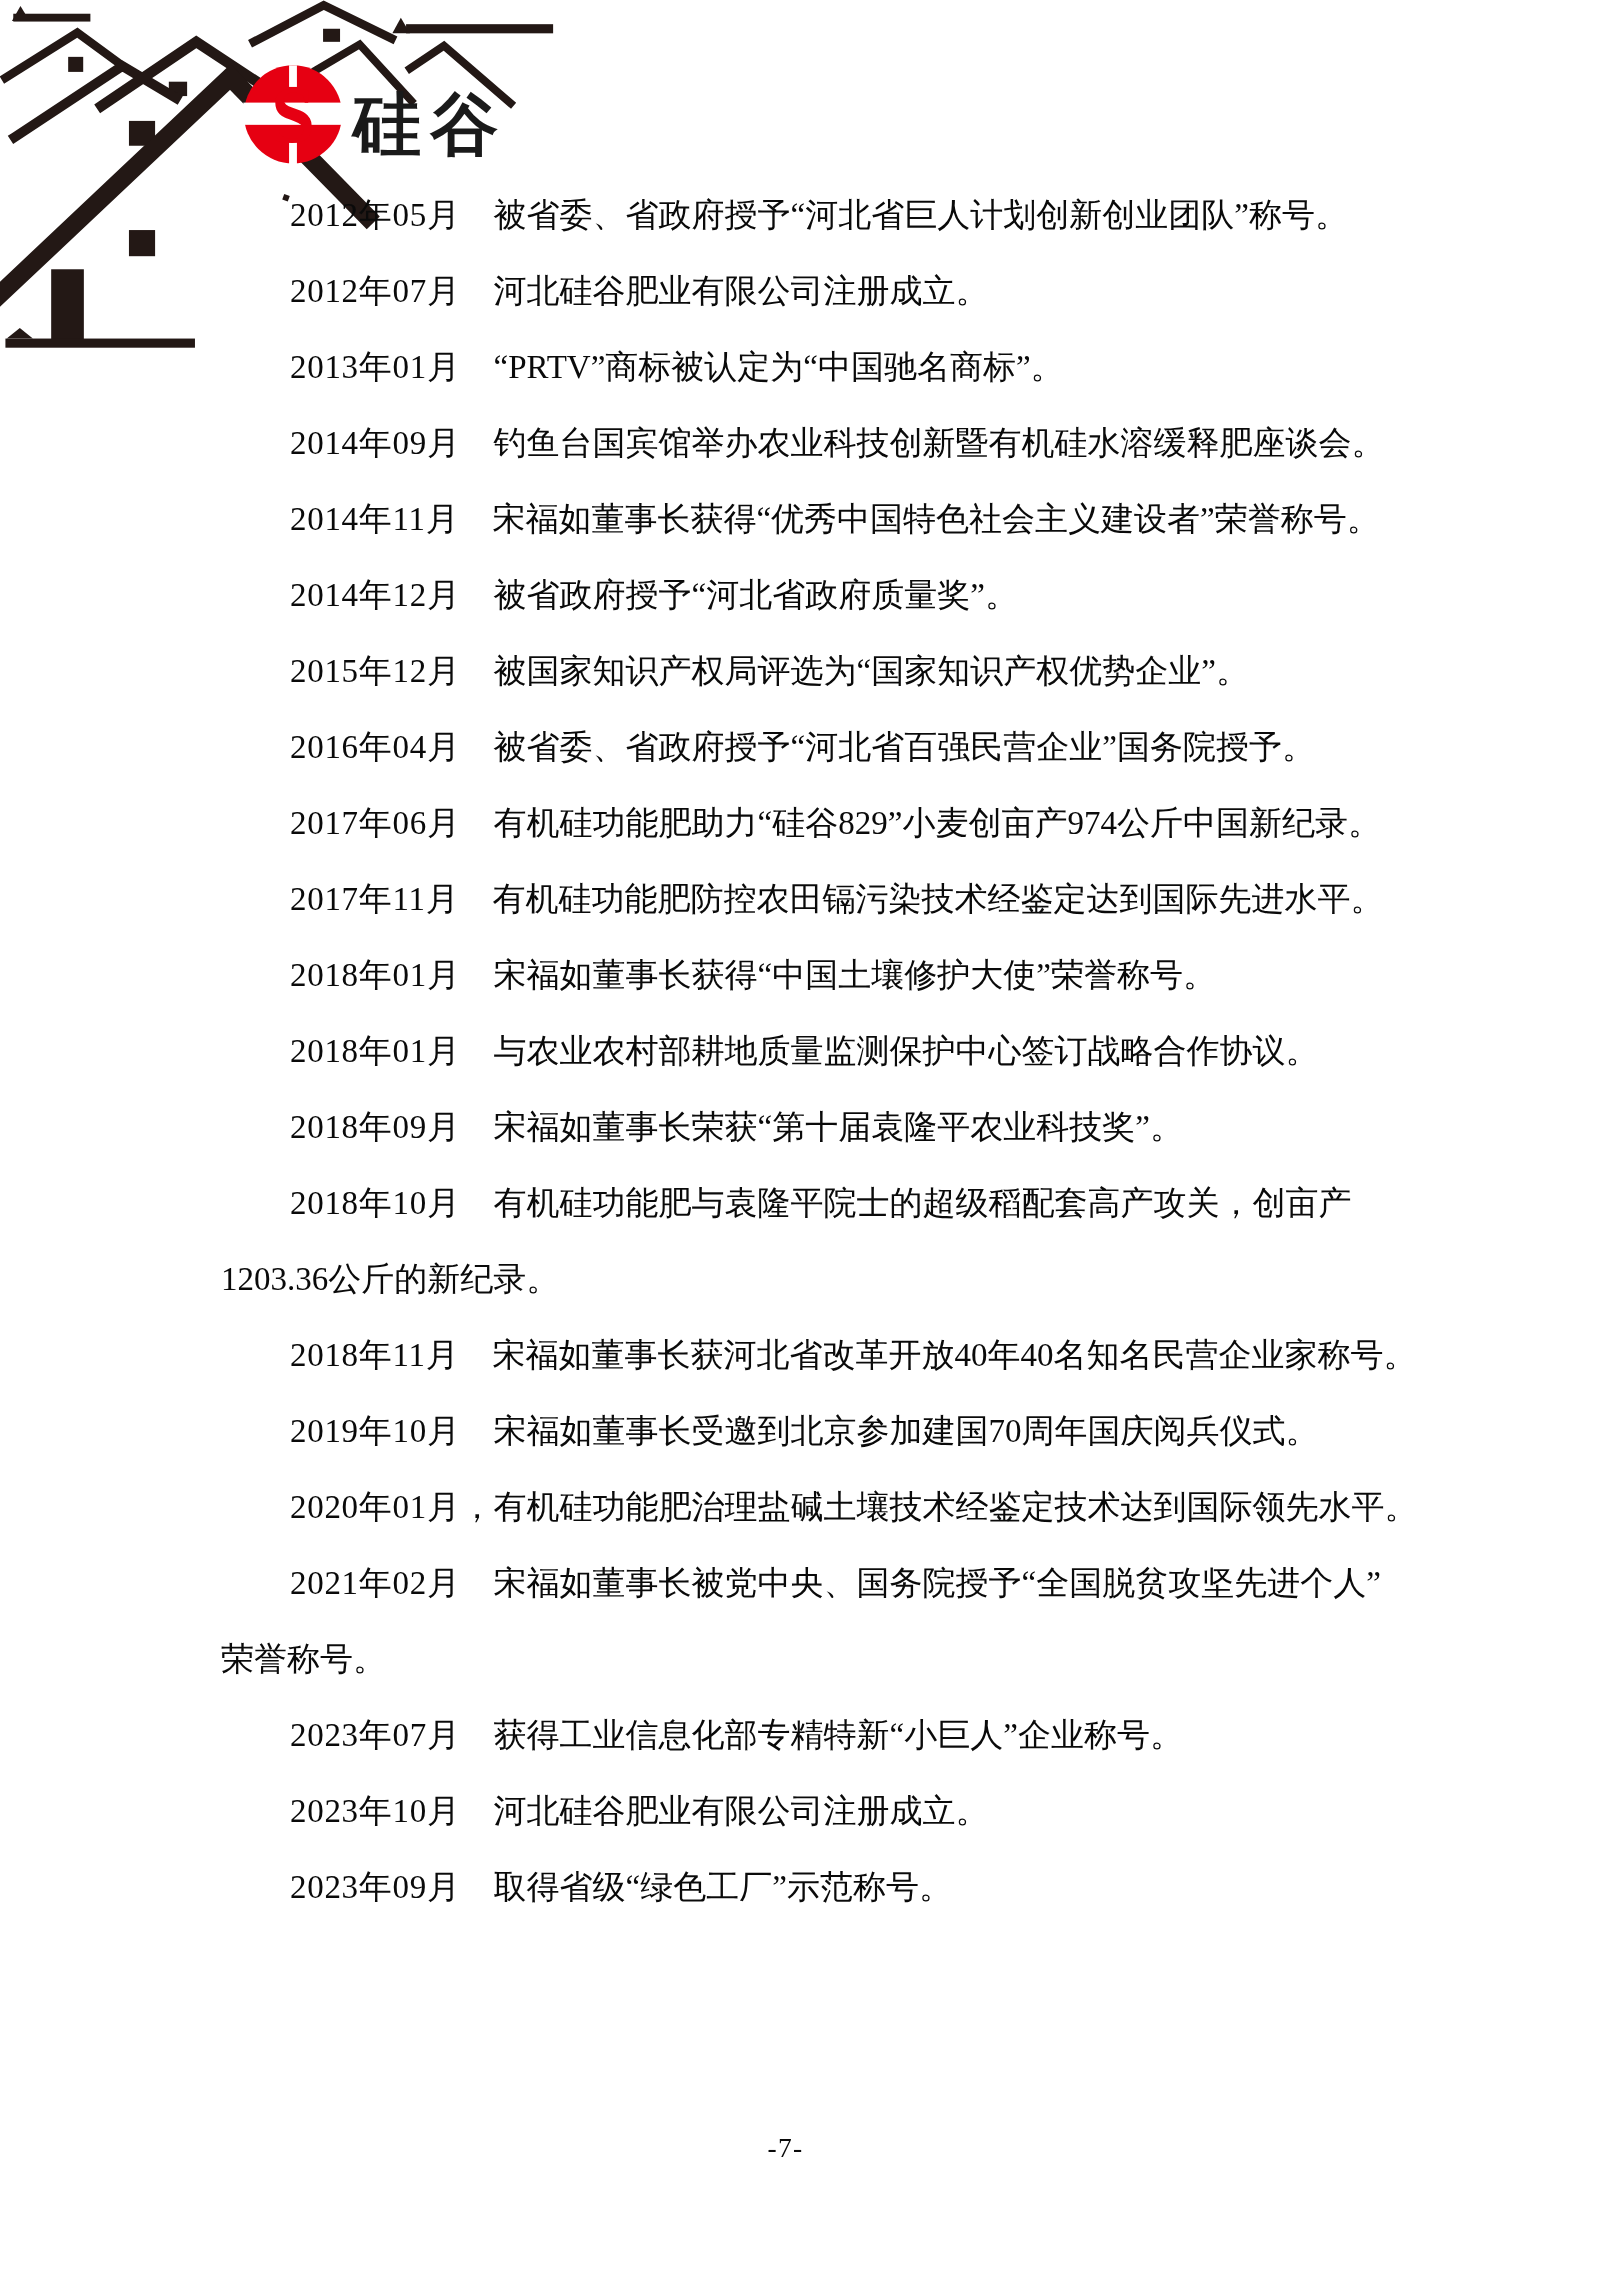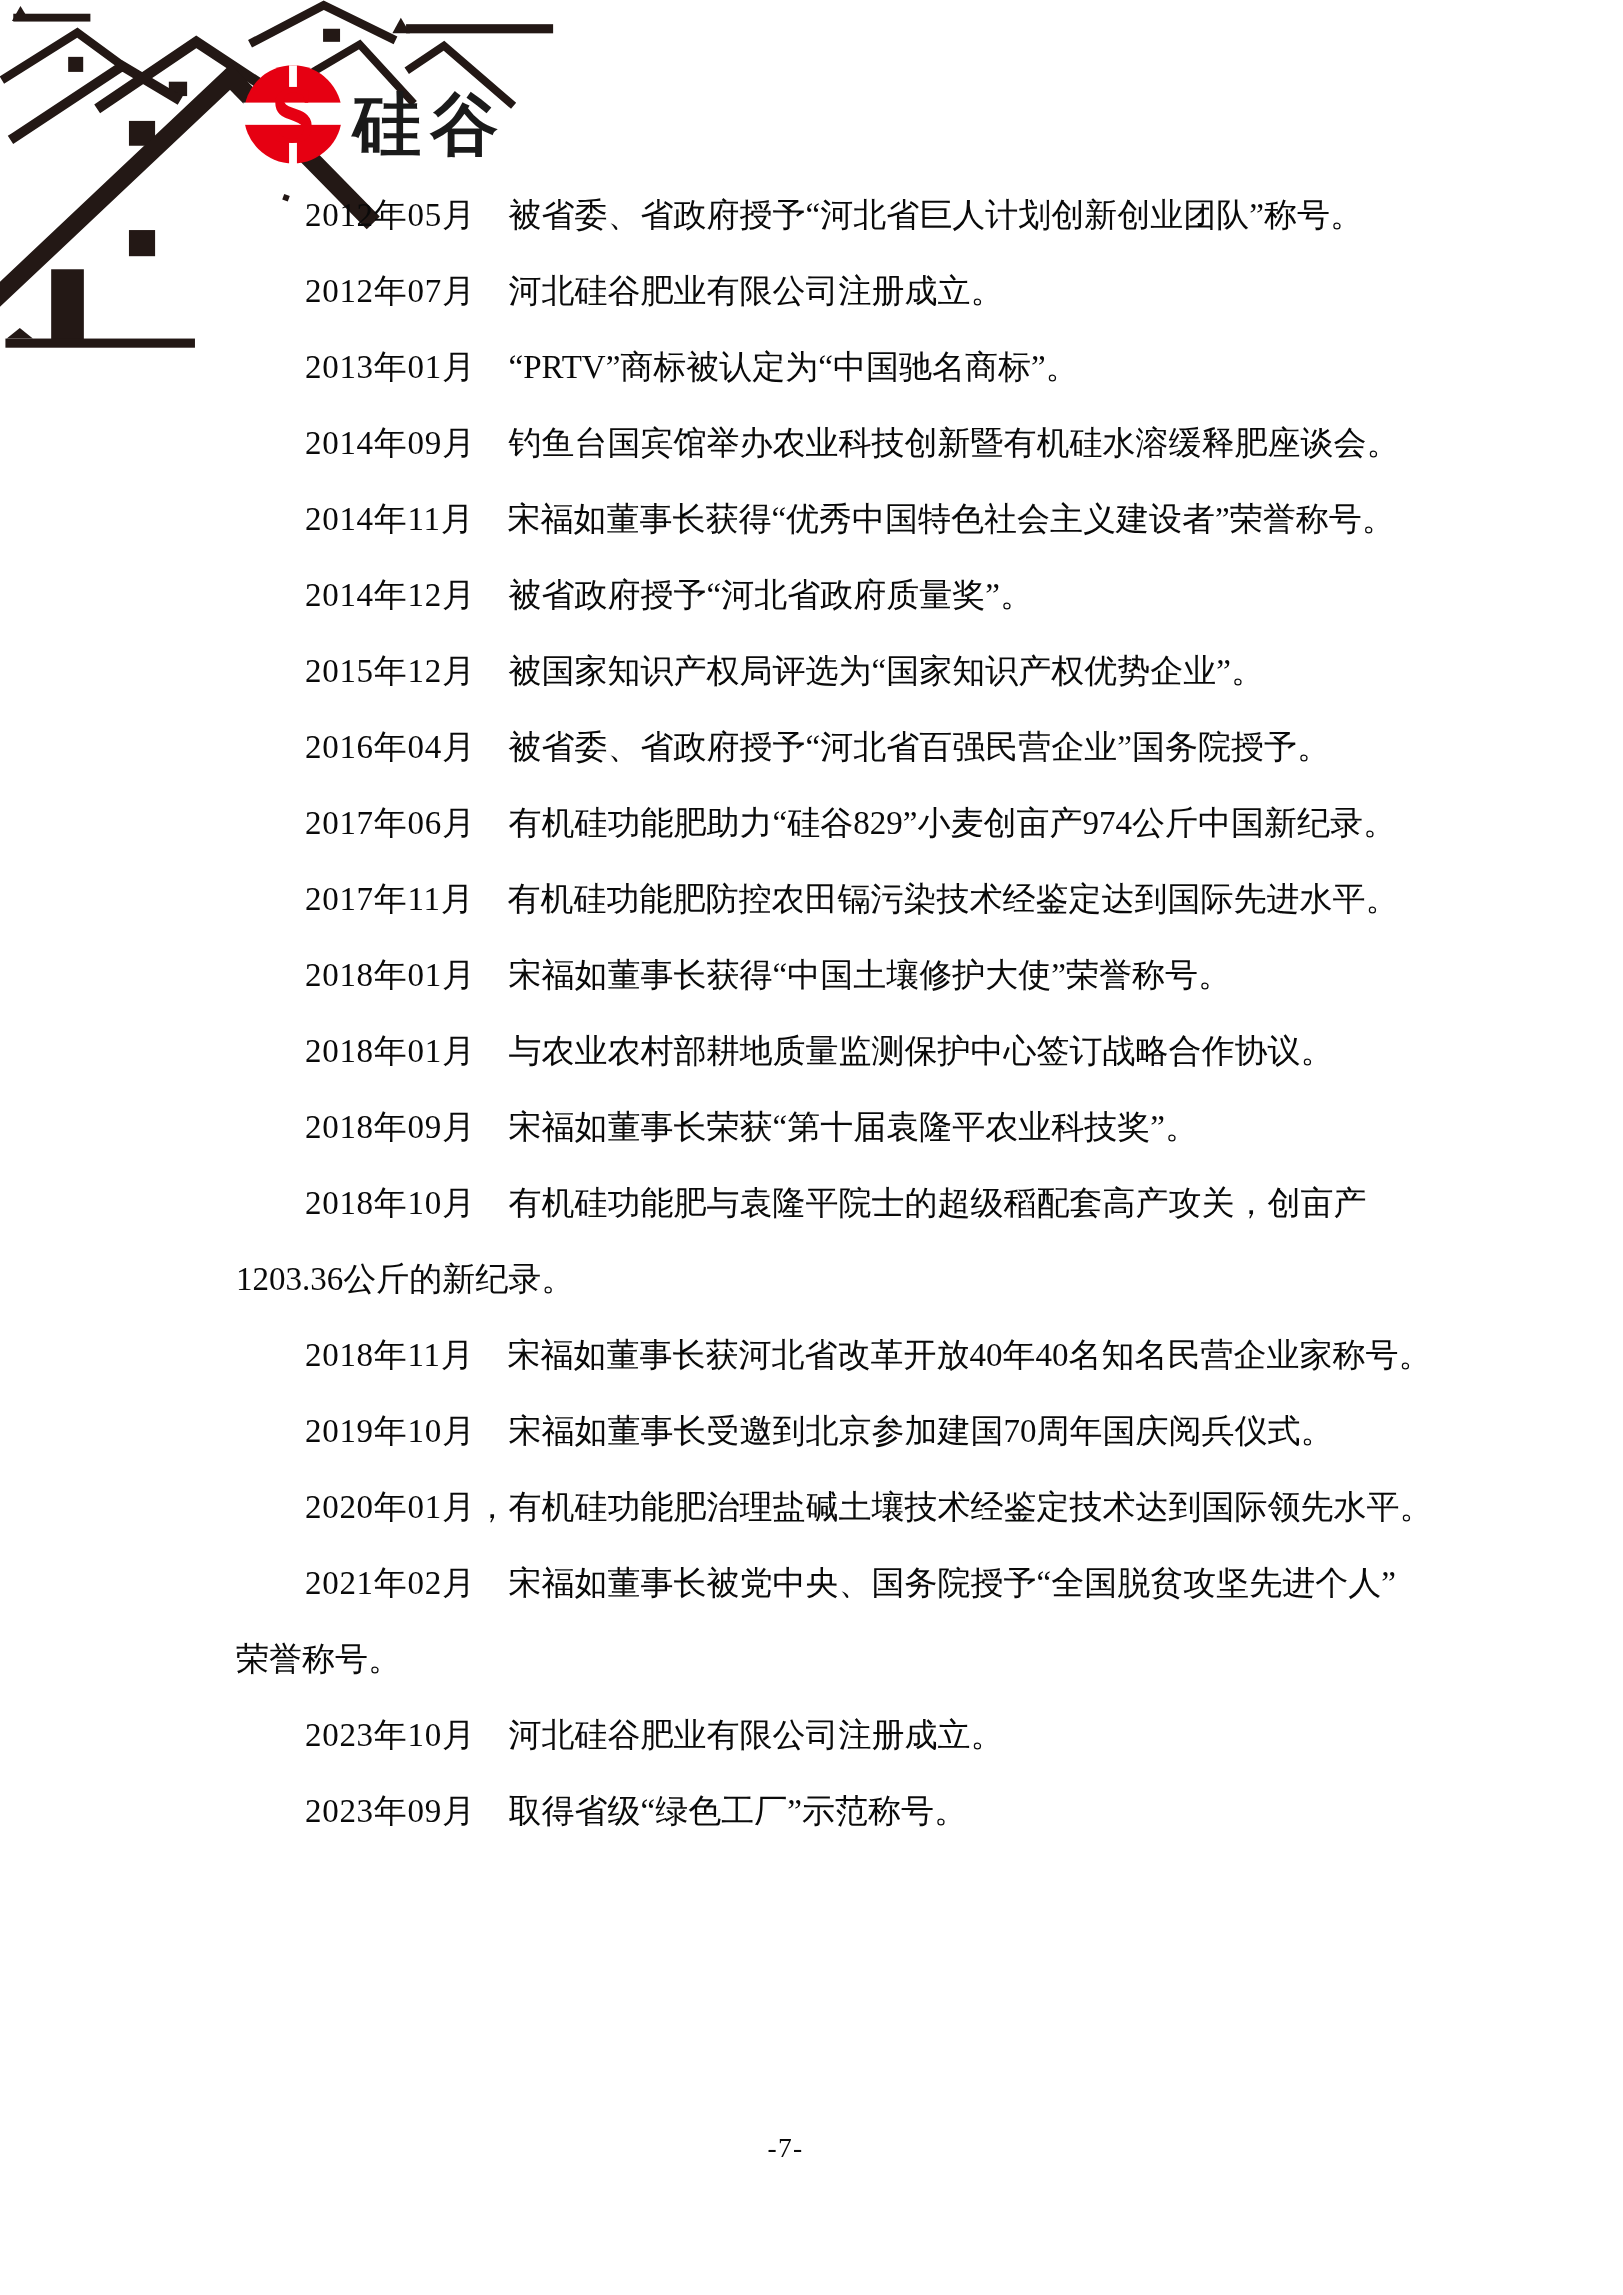--- a/index.html
+++ b/index.html
@@ -7,21 +7,21 @@
     position:relative;
     width:1623px;height:2295px;
     background:#ffffff;
     overflow:hidden;
     font-family:"Liberation Serif","DejaVu Serif",serif;
     color:#0a0a0a;
   }
   .logo{position:absolute;left:0;top:0;width:569px;height:366px;}
   .timeline{
     position:absolute;
-    left:236px;top:177px;width:1171px;
+    left:221px;top:177px;width:1171px;
     font-size:33px;
     line-height:76px;
   }
   .entry{
     margin:0;
     white-space:pre;          
     text-indent:69px;        
   }
   .entry .date{letter-spacing:0.7px;}
   .footer{
@@ -112,20 +112,21 @@
 
     <p class="entry"><span class="date">2018年11月</span><span class="sep">　</span><span class="txt">宋福如董事长获河北省改革开放40年40名知名民营企业家称号。</span></p>
 
     <p class="entry"><span class="date">2019年10月</span><span class="sep">　</span><span class="txt">宋福如董事长受邀到北京参加建国70周年国庆阅兵仪式。</span></p>
 
     <p class="entry"><span class="date">2020年01月</span><span class="sep">，</span><span class="txt">有机硅功能肥治理盐碱土壤技术经鉴定技术达到国际领先水平。</span></p>
 
     <p class="entry"><span class="date">2021年02月</span><span class="sep">　</span><span class="txt">宋福如董事长被党中央、国务院授予“全国脱贫攻坚先进个人”
 荣誉称号。</span></p>
 
+    <p class="entry"><span class="date">2023年07月</span><span class="sep">　</span><span class="txt">获得工业信息化部专精特新“小巨人”企业称号。</span></p>
 
     <p class="entry"><span class="date">2023年10月</span><span class="sep">　</span><span class="txt">河北硅谷肥业有限公司注册成立。</span></p>
 
     <p class="entry"><span class="date">2023年09月</span><span class="sep">　</span><span class="txt">取得省级“绿色工厂”示范称号。</span></p>
   </div>
 
   <div class="footer">-7-</div>
 
 </div>
 

